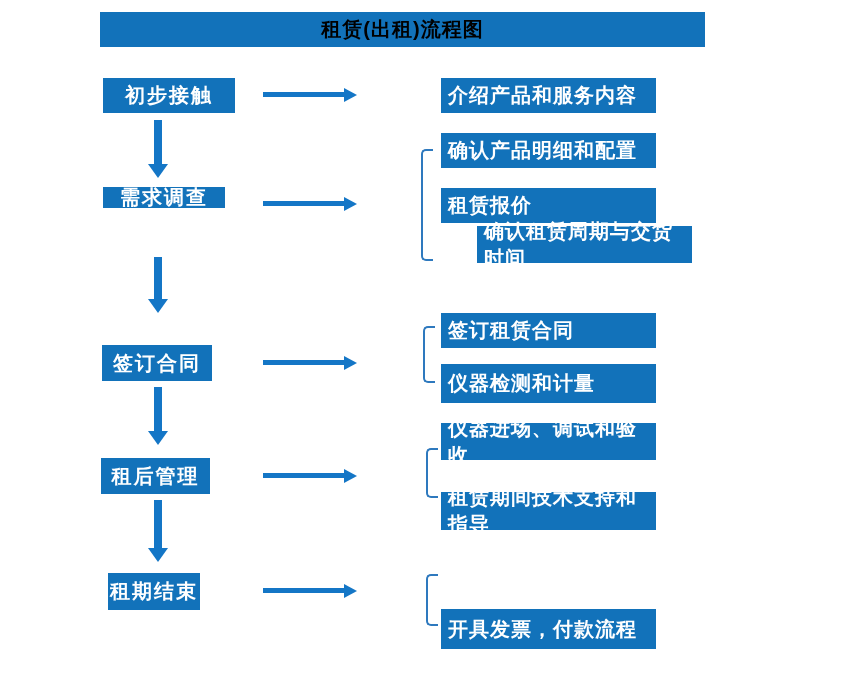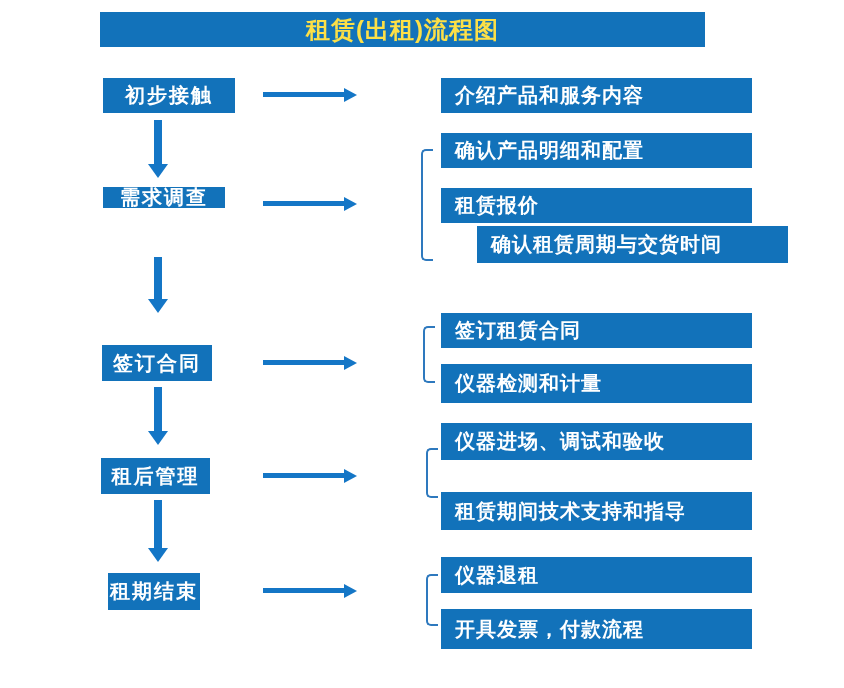--- a/index.html
+++ b/index.html
@@ -9,51 +9,51 @@
     height: 688px;
     background: #ffffff;
     overflow: hidden;
     font-family: "Liberation Sans", sans-serif;
   }
   .titlebar {
     position: absolute;
     left: 100px; top: 12px;
     width: 605px; height: 35px;
     background: #1272BA;
-    color: #fde047;
-    font-size: 24px;
+    color: #000000;
+    font-size: 20px;
     font-weight: bold;
     letter-spacing: 1px;
     display: flex;
     align-items: center;
     justify-content: center;
   }
   .lbox {
     position: absolute;
     background: #1272BA;
     color: #ffffff;
     font-size: 20px;
     font-weight: bold;
     letter-spacing: 2px;
     display: flex;
     align-items: center;
     justify-content: center;
   }
   .rbox {
     position: absolute;
     left: 441px;
-    width: 311px;
+    width: 215px;
     background: #1272BA;
     color: #ffffff;
     font-size: 20px;
     font-weight: bold;
     letter-spacing: 1px;
     display: flex;
     align-items: center;
-    padding-left: 14px;
+    padding-left: 7px;
     box-sizing: border-box;
   }
   .harrow { position: absolute; width: 94px; height: 14px; }
   .harrow .shaft {
     position: absolute; left: 0; right: 11px; top: 4px;
     height: 5px; background: #1476C6; display: block;
   }
   .harrow .head {
     position: absolute; right: 0; top: 0;
     width: 0; height: 0; display: block;
@@ -143,16 +143,15 @@
   <div class="rbox" style="top:133px; height:35px;">确认产品明细和配置</div>
   <div class="rbox" style="top:188px; height:35px;">租赁报价</div>
   <div class="rbox" style="top:226px; height:37px;margin-left:36px;">确认租赁周期与交货时间</div>
 
   <div class="rbox" style="top:313px; height:35px;">签订租赁合同</div>
   <div class="rbox" style="top:364px; height:39px;">仪器检测和计量</div>
 
   <div class="rbox" style="top:423px; height:37px;">仪器进场、调试和验收</div>
   <div class="rbox" style="top:492px; height:38px;">租赁期间技术支持和指导</div>
 
-  <div class="rbox" style="top:557px; height:36px;">仪器退租</div>
   <div class="rbox" style="top:609px; height:40px;">开具发票，付款流程</div>
 
 </div>
 
 </body></html>

